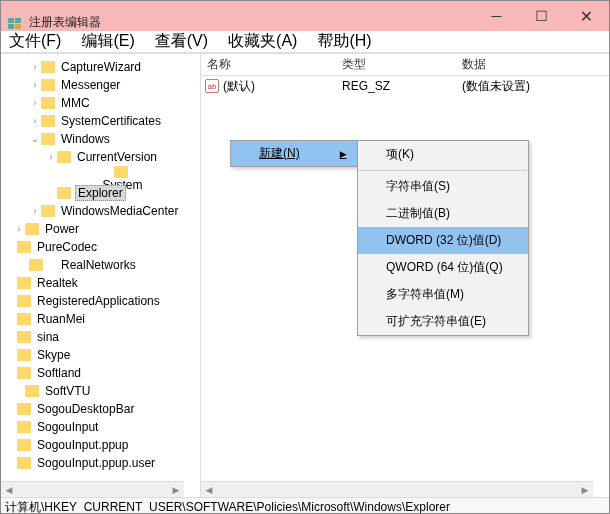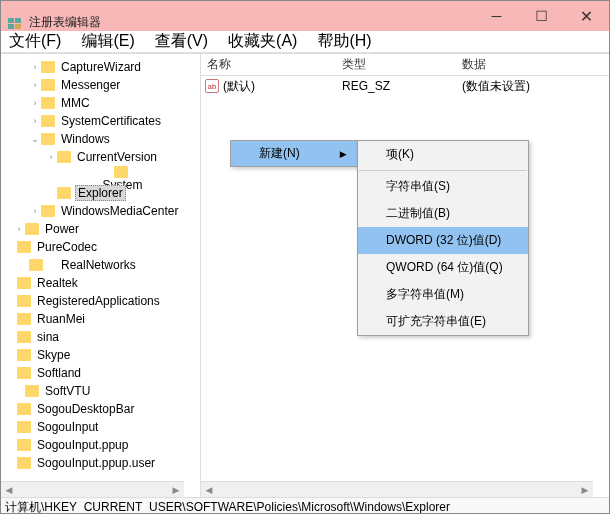--- a/index.html
+++ b/index.html
@@ -28,21 +28,21 @@
 .list-row { display: flex; height: 20px; align-items: center; }
 .list-row .col-name { display: flex; align-items: center; gap: 4px; padding-left: 4px; }
 .reg-icon { width: 14px; height: 14px; background: #fff; border: 1px solid #c77; border-radius: 2px; display: flex; align-items: center; justify-content: center; font-size: 8px; color: #c33; }
 .scrollbar-h { position: absolute; left: 0; right: 16px; bottom: 0; height: 16px; background: #f0f0f0; border-top: 1px solid #ddd; display: flex; }
 .scrollbar-h .arrow { width: 16px; display: flex; align-items: center; justify-content: center; font-size: 9px; color: #888; }
 .statusbar { height: 20px; border-top: 1px solid #ddd; font-size: 12px; padding-left: 4px; display: flex; align-items: center; background: #f8f8f8; }
 .context-menu { position: absolute; background: #f2f2f2; border: 1px solid #a0a0a0; box-shadow: 2px 2px 4px rgba(0,0,0,0.2); font-size: 12px; z-index: 10; }
 .context-menu .item { padding: 4px 24px 4px 28px; display: flex; justify-content: space-between; align-items: center; white-space: nowrap; }
 .context-menu .item.highlight { background: #92c2f0; }
 .context-menu .sub-arrow { margin-left: 40px; font-size: 9px; }
-.menu1 { left: 230px; top: 140px; width: 128px; }
+.menu1 { left: 230px; top: 140px; width: 128px; text-decoration: underline; }
 .menu2 { left: 357px; top: 140px; width: 172px; }
 .menu2 .item { padding: 5px 18px 5px 28px; }
 </style>
 </head>
 <body>
 
 <div class="titlebar">
   <svg class="icon" viewBox="0 0 16 16">
       <rect x="1" y="3" width="6" height="5" fill="#5a9"></rect>
       <rect x="8" y="3" width="6" height="5" fill="#5a9"></rect>

